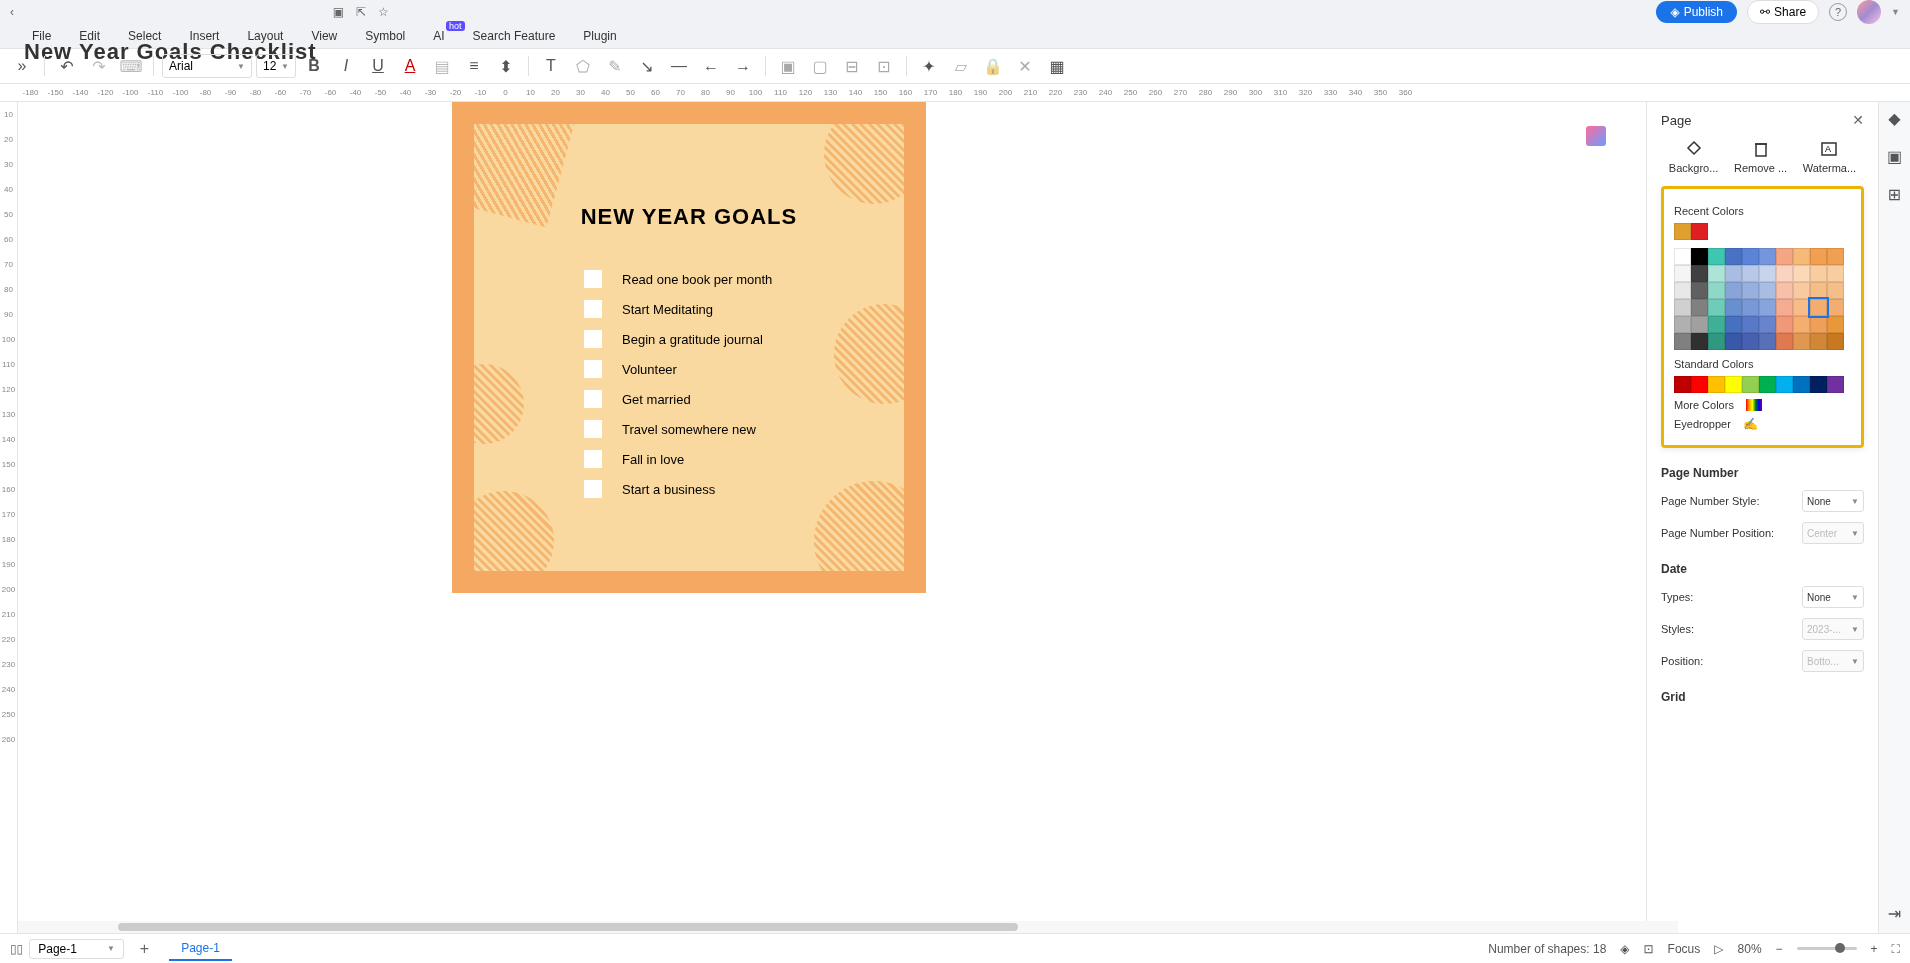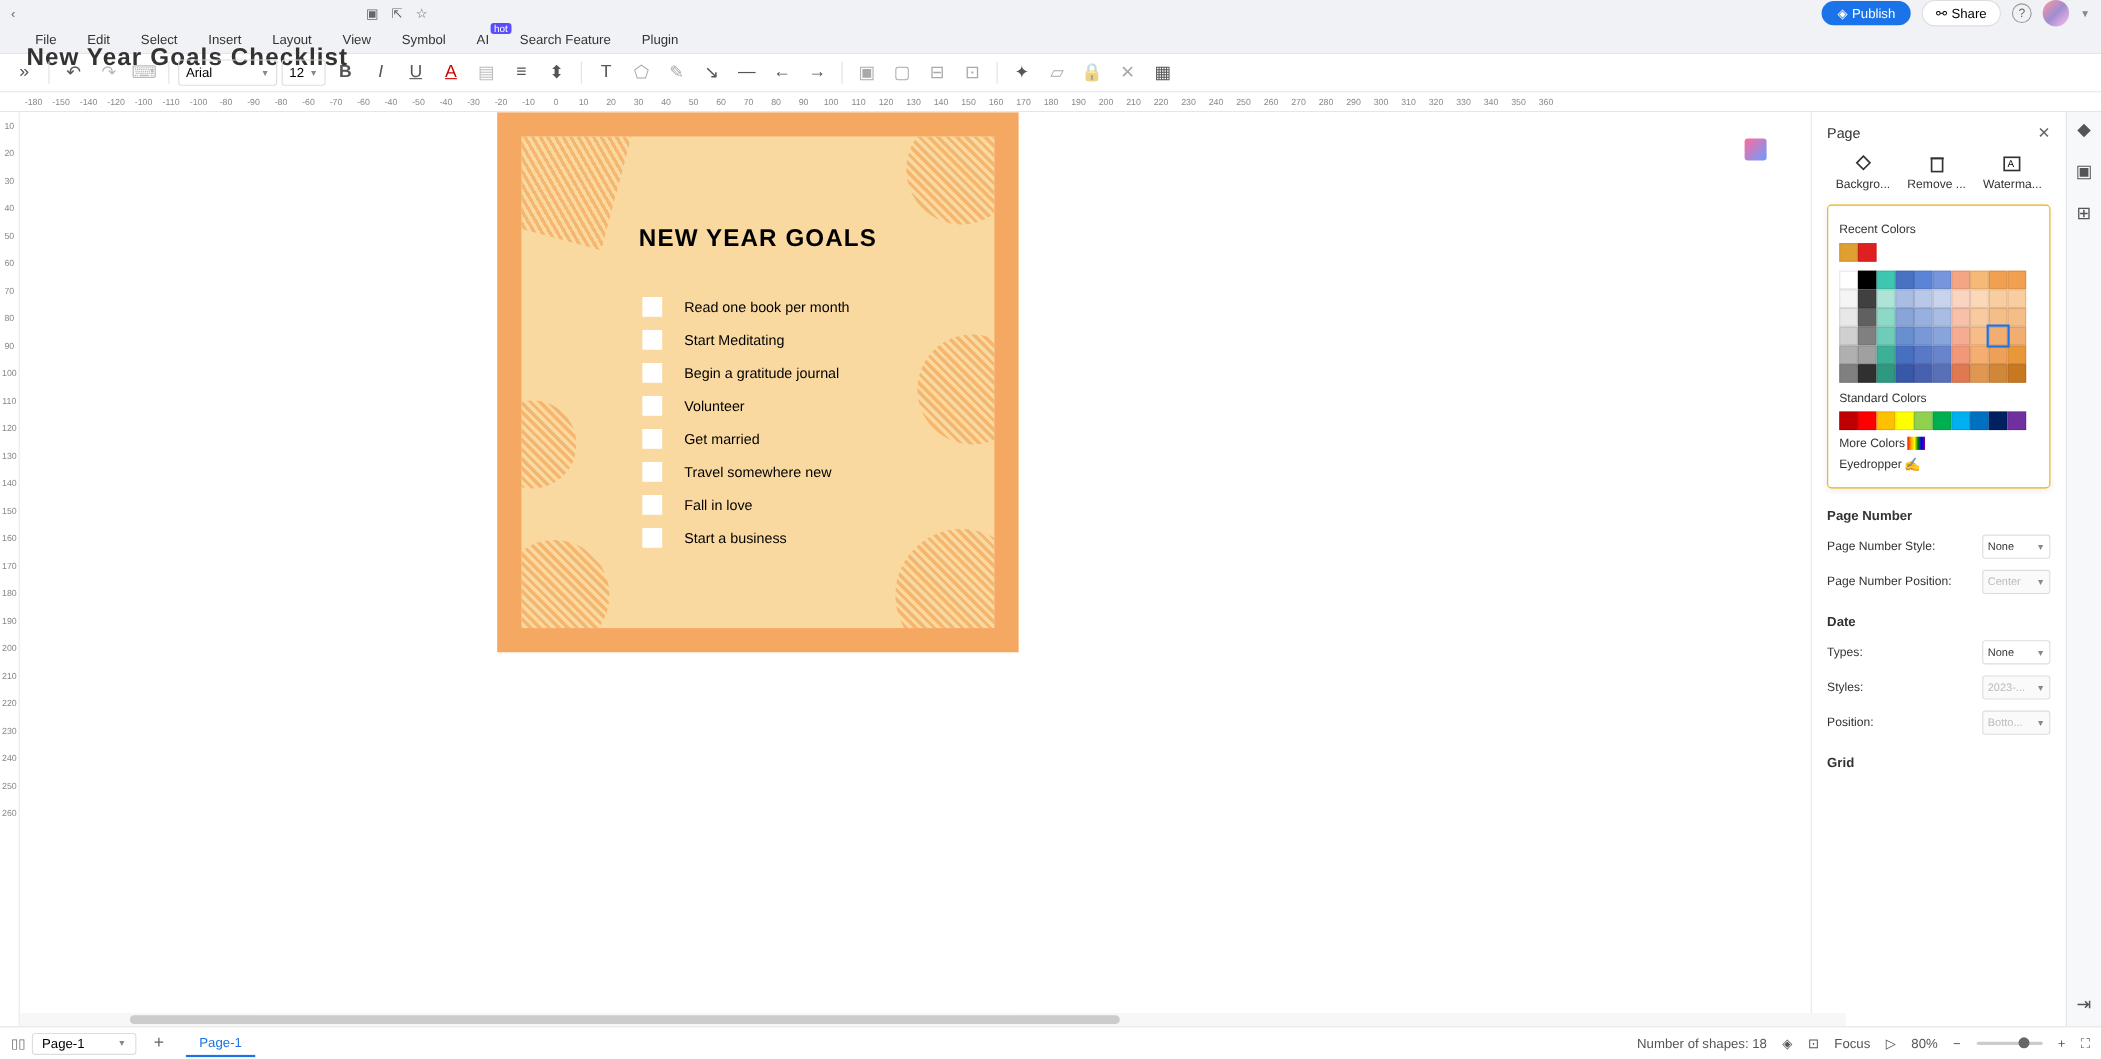--- a/index.html
+++ b/index.html
@@ -74,21 +74,21 @@
 .panel-title { font-size: 13px; }
 .close-x { cursor: pointer; color: #666; font-size: 14px; }
 .panel-tabs { display: flex; justify-content: space-around; margin-bottom: 12px; text-align: center; font-size: 11px; }
 .panel-tab { cursor: pointer; }
 .panel-tab svg { display: block; margin: 0 auto 4px; }
 
 .color-section-title { font-size: 11px; margin: 8px 0 6px; }
 .color-row { display: flex; flex-wrap: wrap; gap: 0; }
 .color-swatch { width: 17px; height: 17px; cursor: pointer; border: 0.5px solid rgba(0,0,0,0.1); }
 .color-swatch.selected { outline: 2px solid #1a73e8; z-index: 1; position: relative; }
-.color-link { font-size: 11px; margin: 6px 0; cursor: pointer; display: flex; align-items: center; gap: 2px; }
+.color-link { font-size: 11px; margin: 6px 0; cursor: pointer; display: flex; align-items: center; gap: 12px; }
 .rainbow-sw { width: 16px; height: 12px; background: linear-gradient(90deg,red,orange,yellow,green,blue,purple); }
 .eyedrop-icon { font-size: 12px; }
 
 .panel-section { margin-top: 18px; }
 .panel-section h4 { font-size: 12px; font-weight: bold; margin-bottom: 10px; }
 .panel-row { display: flex; justify-content: space-between; align-items: center; margin-bottom: 10px; font-size: 11px; }
 .panel-select { width: 62px; height: 22px; border: 1px solid #ddd; border-radius: 3px; font-size: 10px; padding: 0 4px; display: flex; align-items: center; justify-content: space-between; cursor: pointer; }
 .panel-select.disabled { color: #bbb; background: #fafafa; }
 .fit-check { display: flex; align-items: center; gap: 8px; font-size: 12px; }
 .fit-check .cb { width: 16px; height: 16px; border: 1.5px solid #999; border-radius: 3px; }
@@ -347,21 +347,21 @@
         <div class="panel-tab"><svg width="20" height="18">
               <rect x="5" y="4" width="10" height="12" fill="none" stroke="#333" stroke-width="1.5"></rect>
               <line x1="4" y1="4" x2="16" y2="4" stroke="#333" stroke-width="1.5"></line>
             </svg><span>Remove ...</span></div>
         <div class="panel-tab"><svg width="20" height="18">
               <rect x="3" y="3" width="14" height="12" fill="none" stroke="#333" stroke-width="1.5"></rect>
               <text x="6" y="12" font-size="9">A</text>
             </svg><span>Waterma...</span></div>
       </div>
 
-      <div style="background:#fff;border:1px solid #eab308;border-radius:4px;padding:8px 10px;box-shadow:0 2px 6px rgba(0,0,0,0.08)">
+      <div style="background:#fff;border:3px solid #eab308;border-radius:4px;padding:8px 10px;box-shadow:0 2px 6px rgba(0,0,0,0.08)">
         <div class="color-section-title">Recent Colors</div>
         <div class="color-row" id="recent-colors">
             <div class="color-swatch" style="background: rgb(224, 160, 48);"></div>
             <div class="color-swatch" style="background: rgb(224, 32, 32);"></div>
           </div>
         <div class="color-row" id="theme-colors" style="margin-top:8px;">
             <div class="color-swatch" style="background: rgb(255, 255, 255);"></div>
             <div class="color-swatch" style="background: rgb(0, 0, 0);"></div>
             <div class="color-swatch" style="background: rgb(62, 198, 176);"></div>
             <div class="color-swatch" style="background: rgb(74, 114, 196);"></div>

